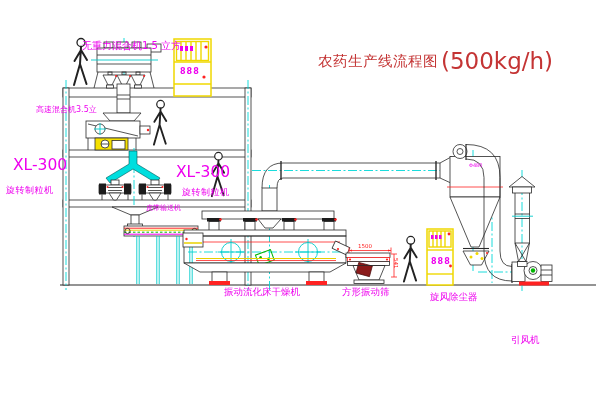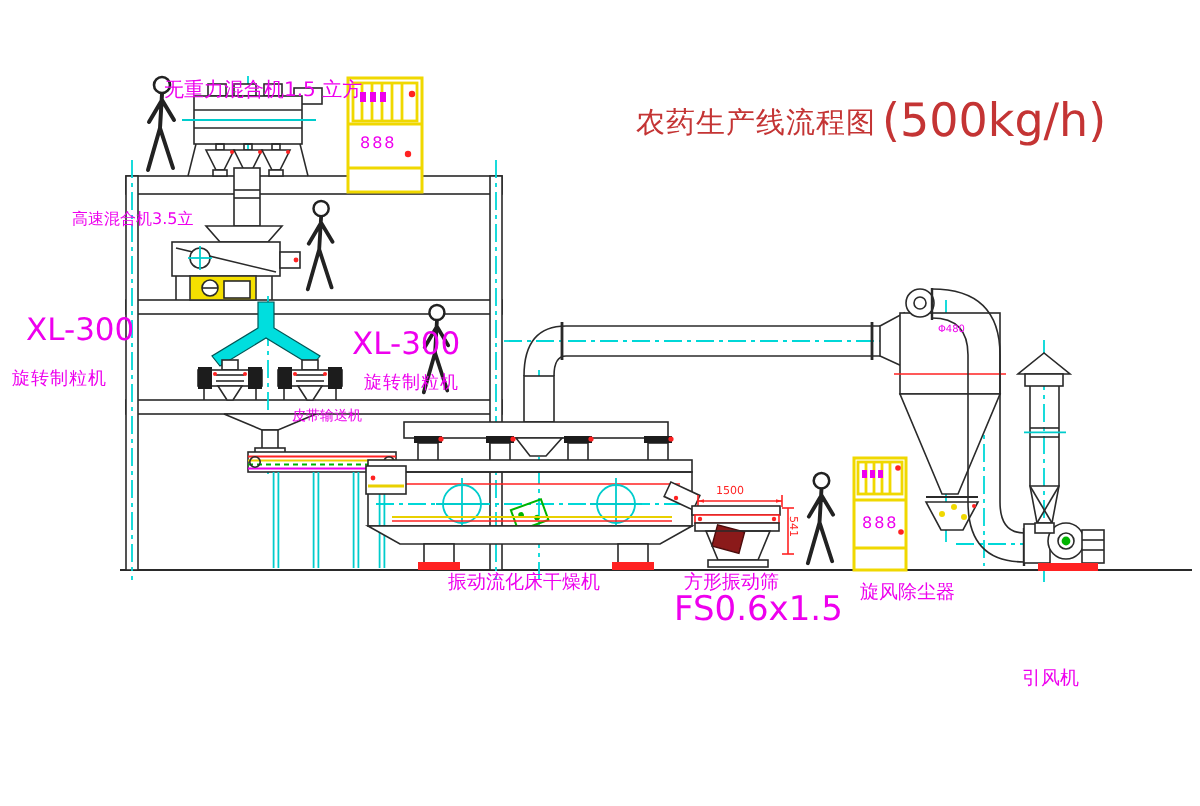--- a/index.html
+++ b/index.html
@@ -17,21 +17,21 @@
   .ybox{stroke:#f0d800;stroke-width:1.5;fill:#ffffff;}
   .ystripe{stroke:#f0d800;stroke-width:1.4;fill:none;}
   .grn{stroke:#00b400;stroke-width:1;fill:none;}
   
   .lab{position:absolute;white-space:nowrap;line-height:1;color:#ee00ee;}
   .lab.red{color:#ff2222;}
   .title{position:absolute;left:282px;top:48px;color:#c43434;display:flex;align-items:center;gap:3px;}
   .title .cn{font-size:14.5px;letter-spacing:.5px;margin-left:36px;}
   .title .cap{font-size:23px;font-weight:400;}
   .vdim{transform:rotate(90deg);transform-origin:left top;}
-  .disp{font-weight:normal;letter-spacing:1px;}
+  .disp{font-weight:bold;letter-spacing:1px;}
 </style>
 </head>
 <body>
 
 <div class="stage">
 
 <svg width="600" height="403" viewBox="0 0 600 403">
   <defs>
     <g id="person-shape">
       <circle cx="9" cy="4.5" r="4" fill="#ffffff" stroke="#222" stroke-width="1.3"></circle>
@@ -353,21 +353,20 @@
   <div class="lab" style="left:13px;top:158px;font-size:15.5px;">XL-300</div>
   <div class="lab" style="left:6px;top:186px;font-size:9px;letter-spacing:.5px;">旋转制粒机</div>
   <div class="lab" style="left:176px;top:165px;font-size:15.5px;">XL-300</div>
   <div class="lab" style="left:182px;top:188px;font-size:9px;letter-spacing:.5px;">旋转制粒机</div>
 
   <div class="lab" style="left:146px;top:205px;font-size:7px;text-align:center;">皮带输送机</div>
 
   <div class="lab" style="left:224px;top:287px;font-size:9.5px;">振动流化床干燥机</div>
 
   <div class="lab" style="left:342px;top:287px;font-size:9.5px;">方形振动筛</div>
-  <div class="lab" style="left:337px;top:297px;font-size:17px;">FS0.6x1.5</div>
 
   <div class="lab" style="left:430px;top:292px;font-size:9.5px;">旋风除尘器</div>
   <div class="lab" style="left:511px;top:291px;font-size:9.5px;margin-top:44px;">引风机</div>
 
   <div class="lab red" style="left:358px;top:244px;font-size:5.5px;">1500</div>
   <div class="lab red vdim" style="left:398px;top:258px;font-size:5.5px;">541</div>
   <div class="lab" style="left:469px;top:163px;font-size:5px;">Φ480</div>
 
   <div class="lab disp" style="left:180px;top:68px;font-size:8px;">888</div>
   <div class="lab disp" style="left:431px;top:258px;font-size:8px;">888</div>

